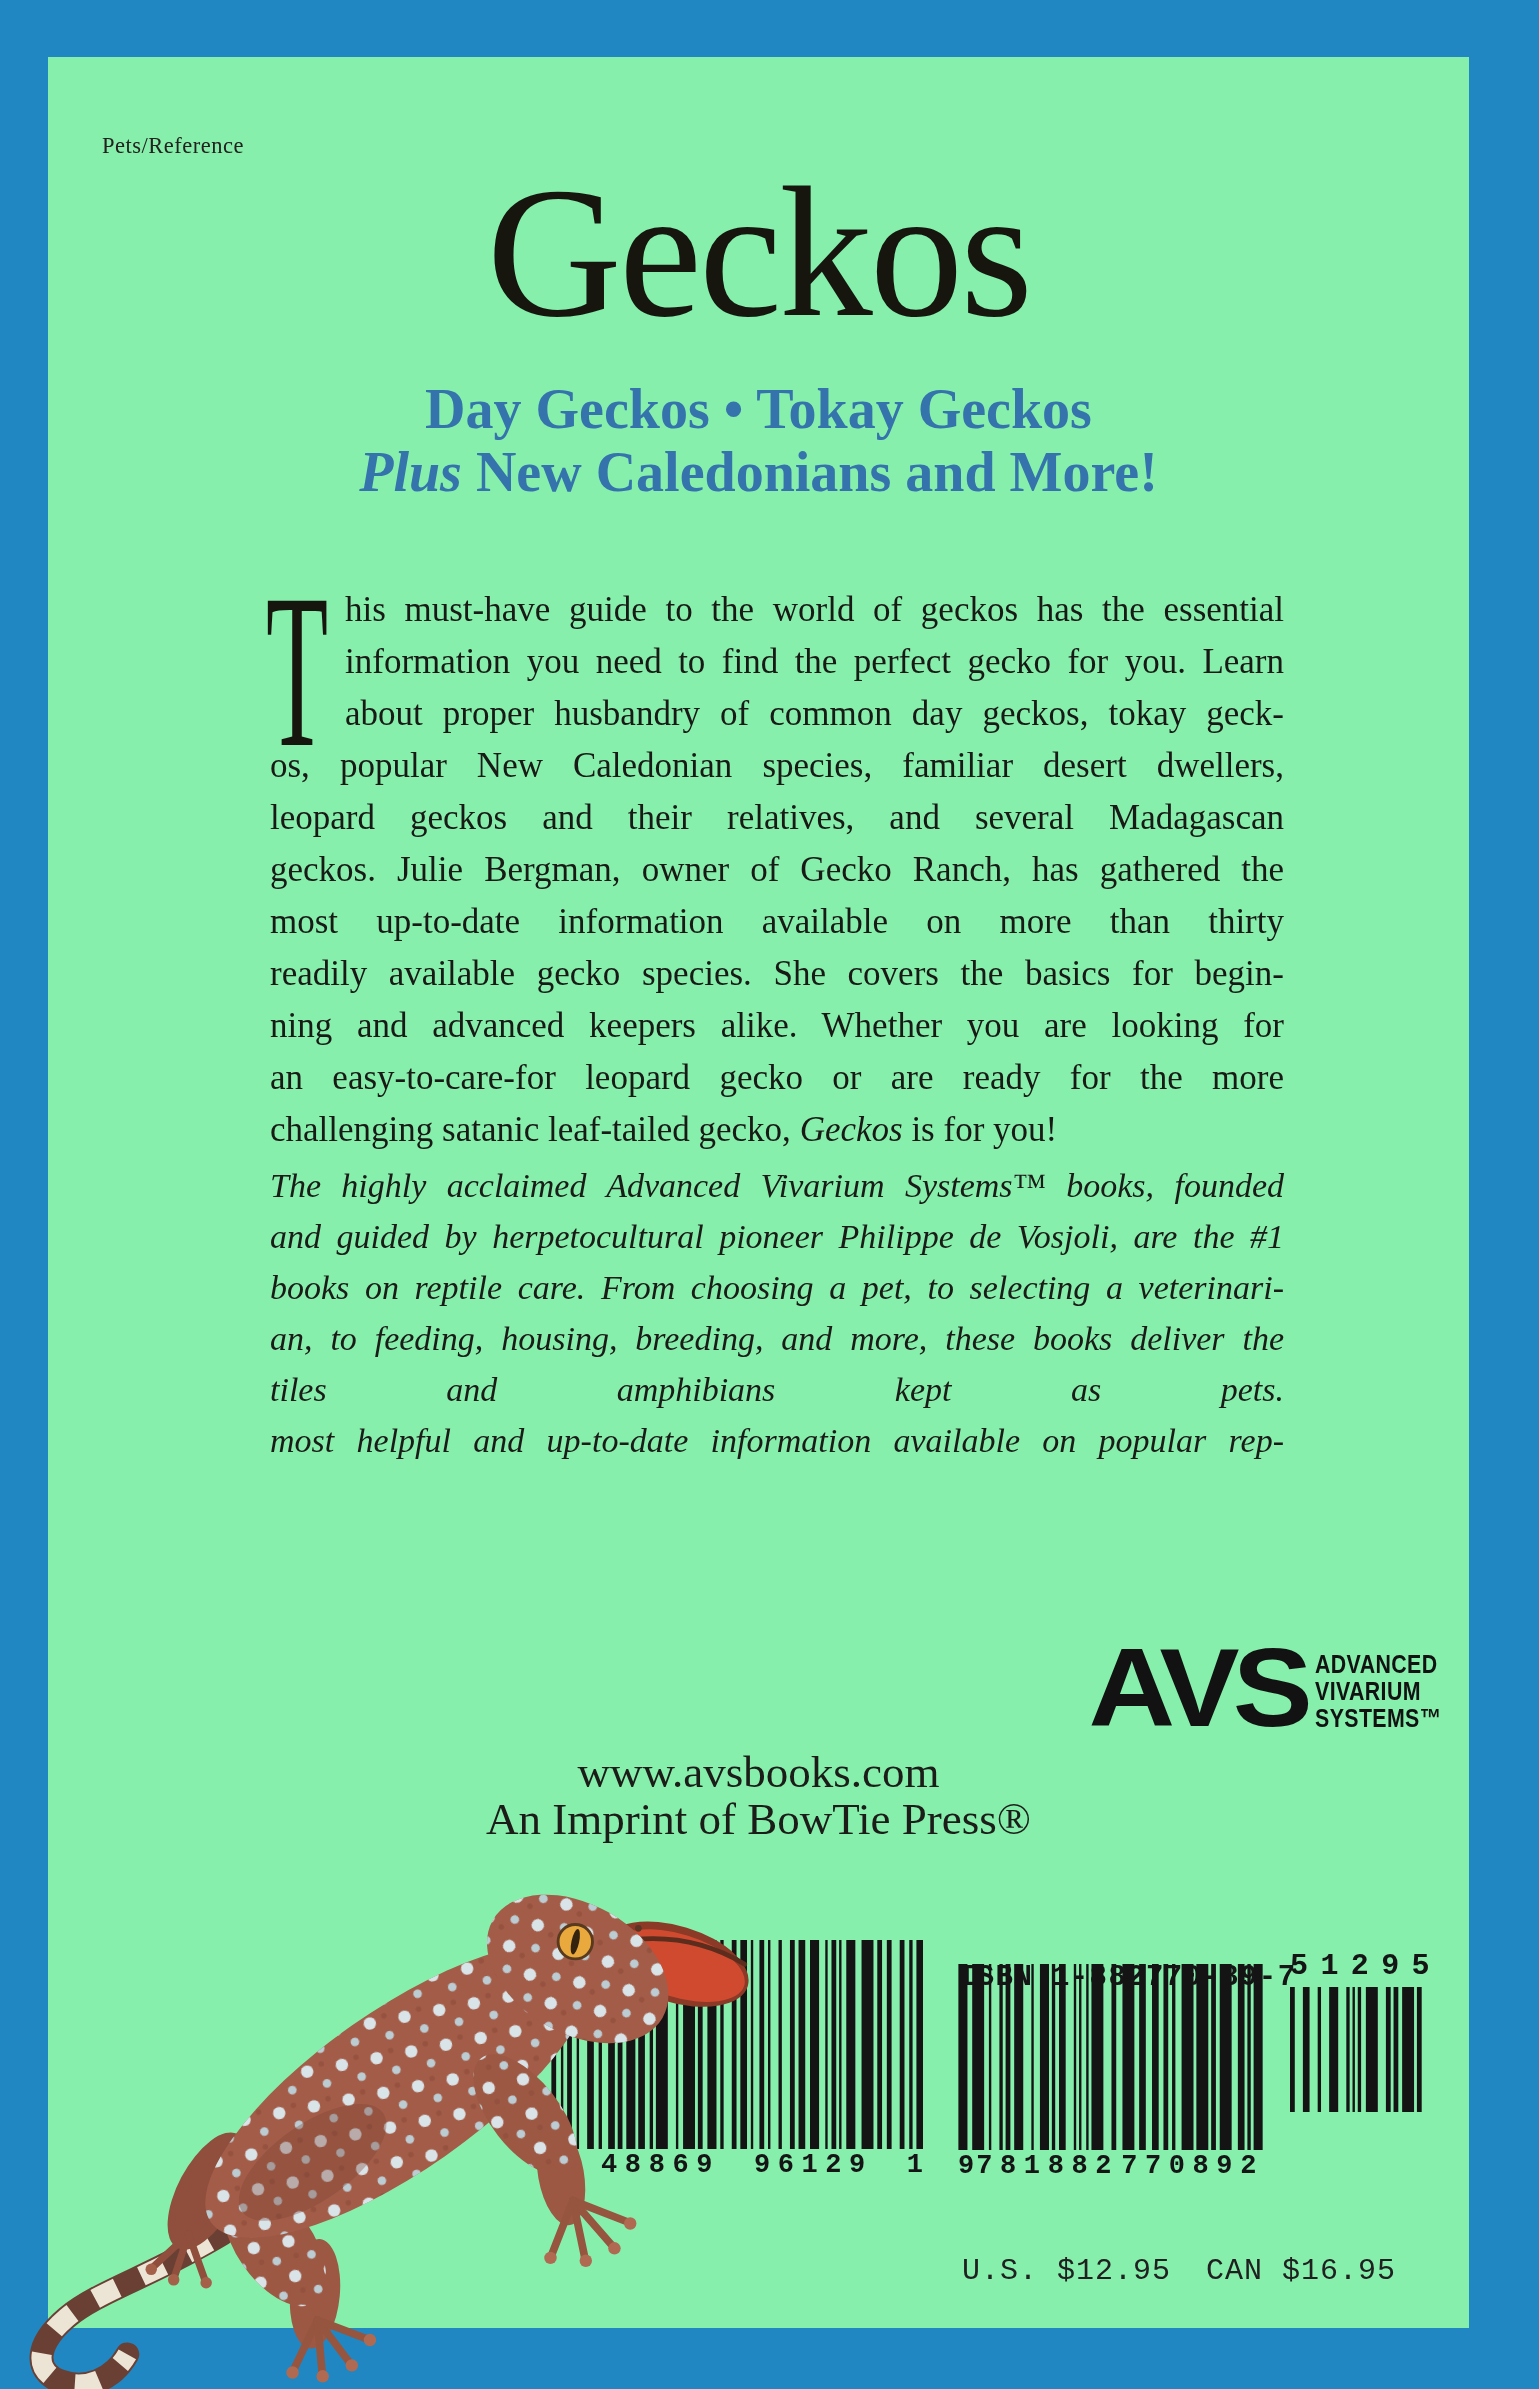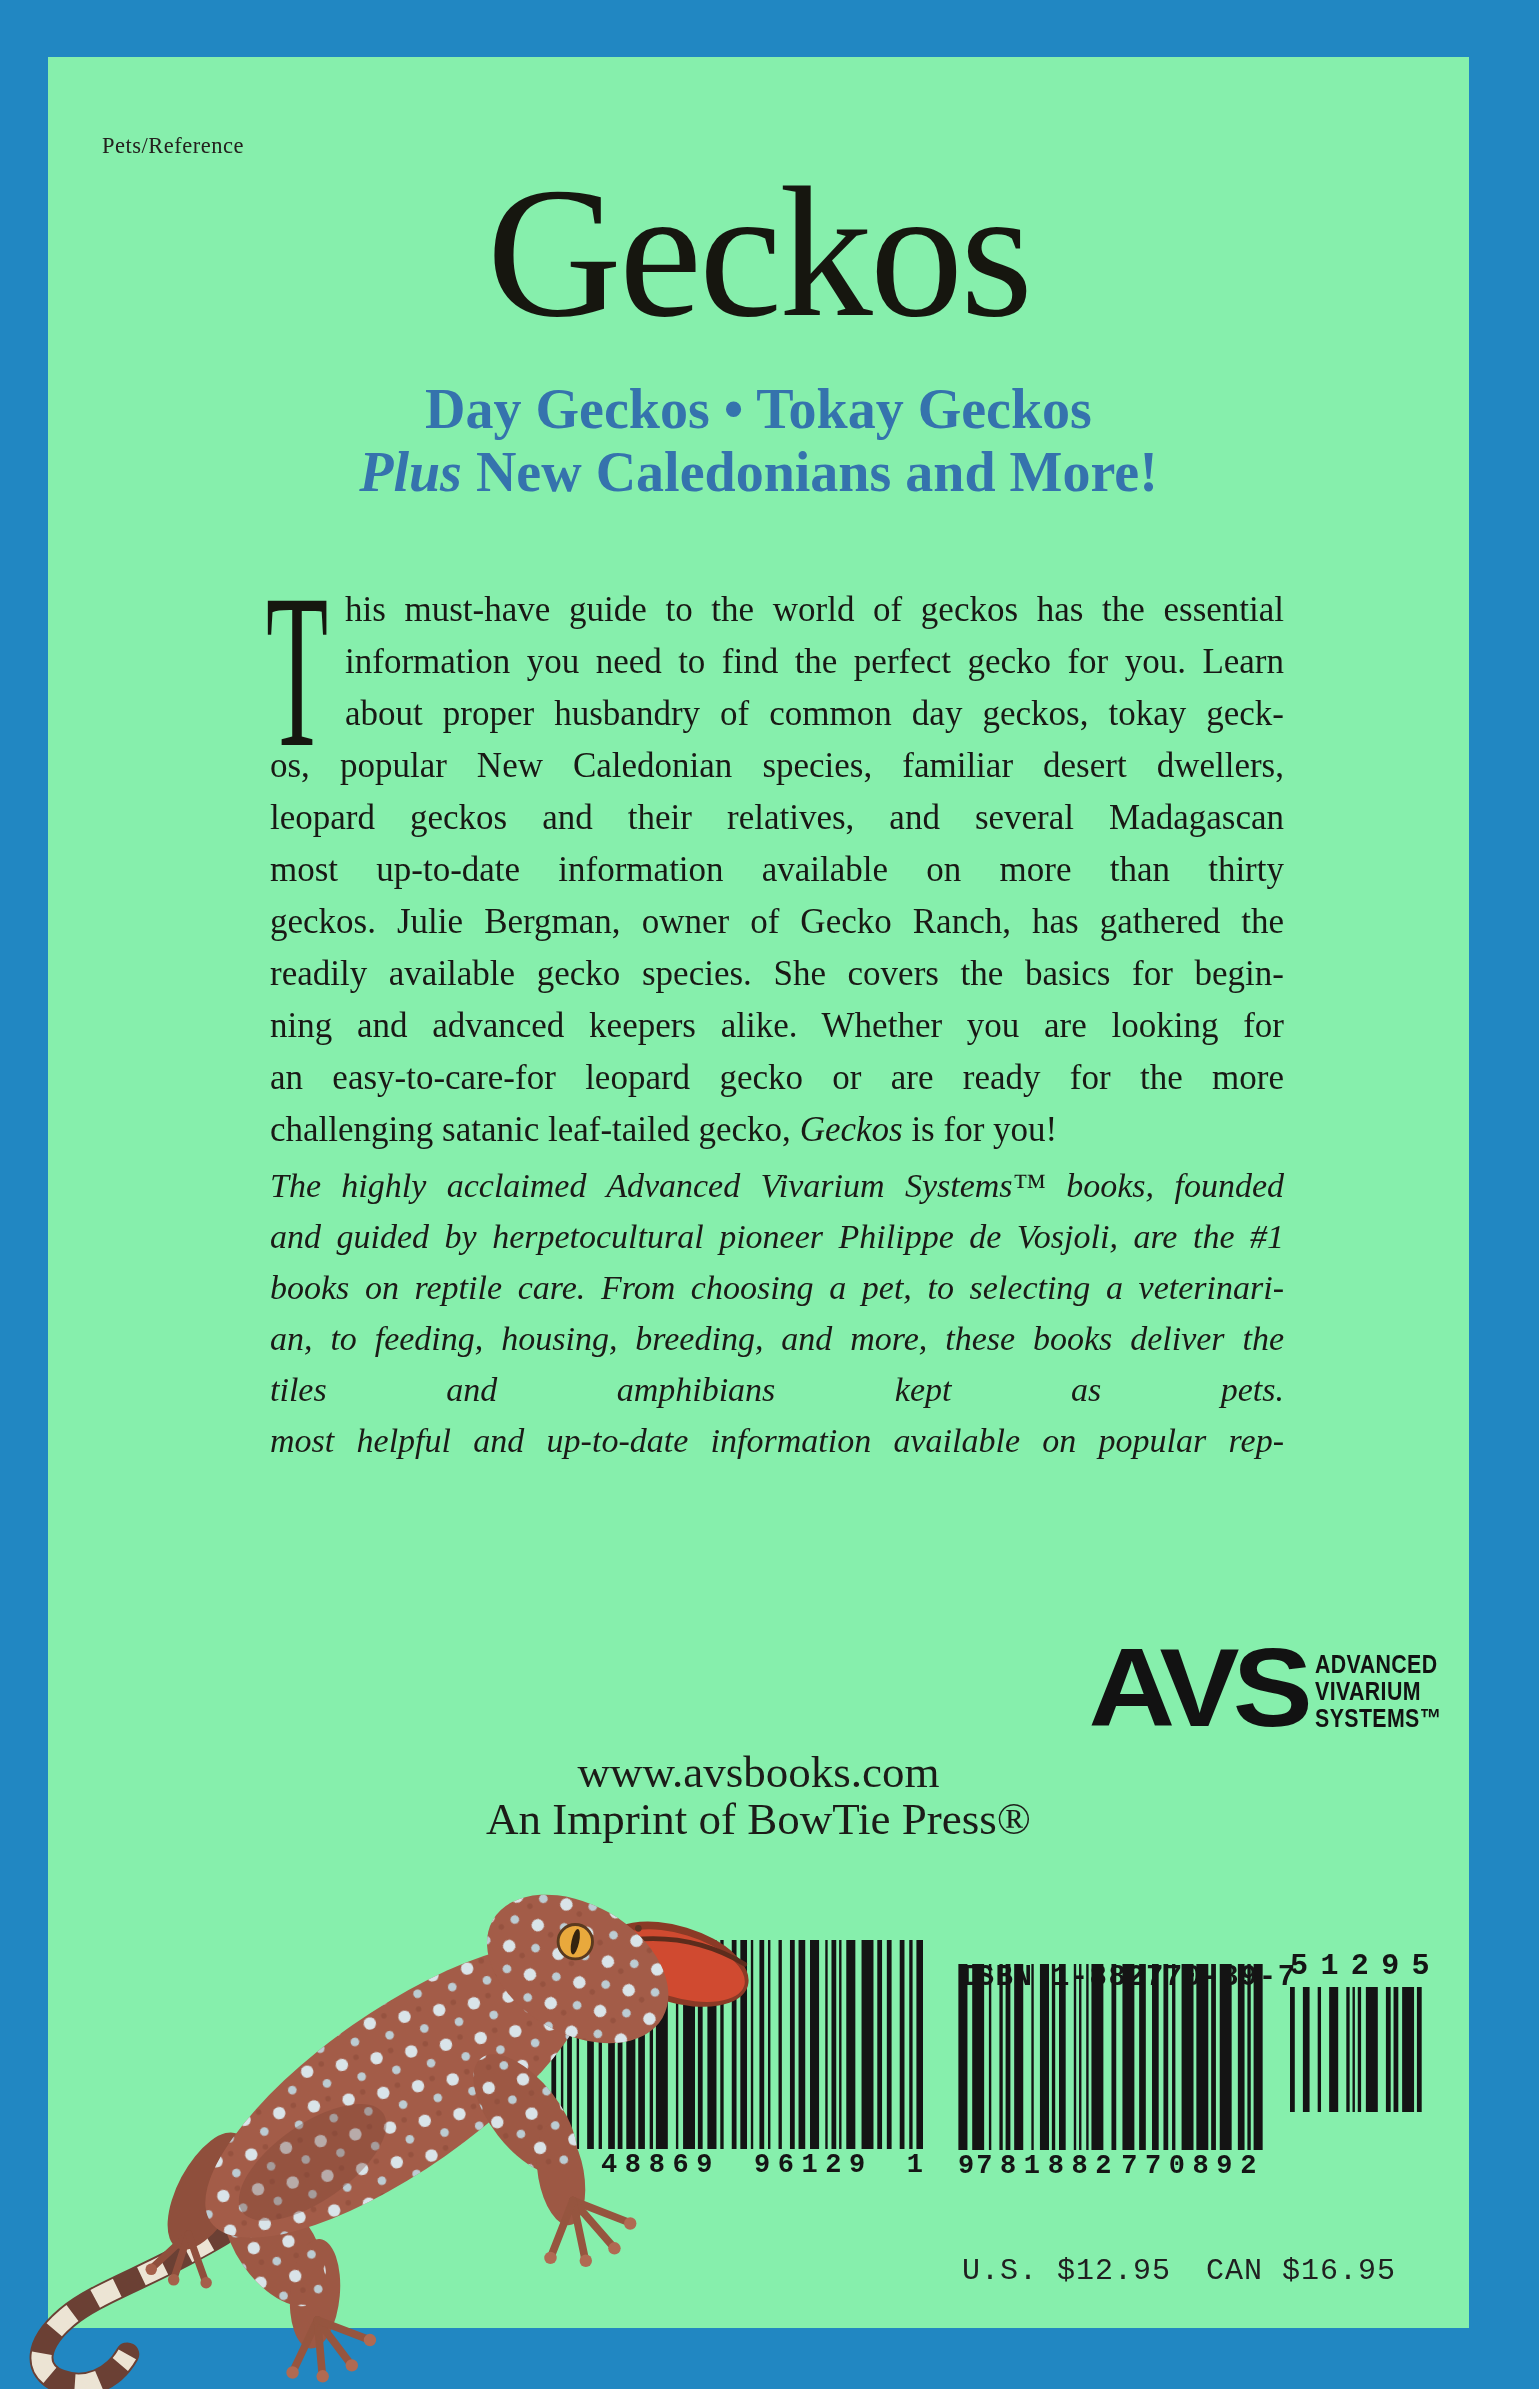--- a/index.html
+++ b/index.html
@@ -143,22 +143,22 @@
     </div>
 
     <div class="body-block">
       <span class="dropcap">T</span>
       <div class="body-lines">
           <div class="body-line">his must-have guide to the world of geckos has the essential</div>
           <div class="body-line">information you need to find the perfect gecko for you. Learn</div>
           <div class="body-line">about proper husbandry of common day geckos, tokay geck-</div>
           <div class="body-line">os, popular New Caledonian species, familiar desert dwellers,</div>
           <div class="body-line">leopard geckos and their relatives, and several Madagascan</div>
+          <div class="body-line">geckos. Julie Bergman, owner of Gecko Ranch, has gathered the</div>
           <div class="body-line">most up-to-date information available on more than thirty</div>
-          <div class="body-line">geckos. Julie Bergman, owner of Gecko Ranch, has gathered the</div>
           <div class="body-line">readily available gecko species. She covers the basics for begin-</div>
           <div class="body-line">ning and advanced keepers alike. Whether you are looking for</div>
           <div class="body-line">an easy-to-care-for leopard gecko or are ready for the more</div>
         </div>
       <div class="body-lastline"><span>challenging satanic leaf-tailed gecko, </span><span class="it">Geckos</span><span> is for you!</span></div>
     </div>
 
     <div class="note-block">
       <div>
           <div class="note-line">The highly acclaimed Advanced Vivarium Systems™ books, founded</div>

